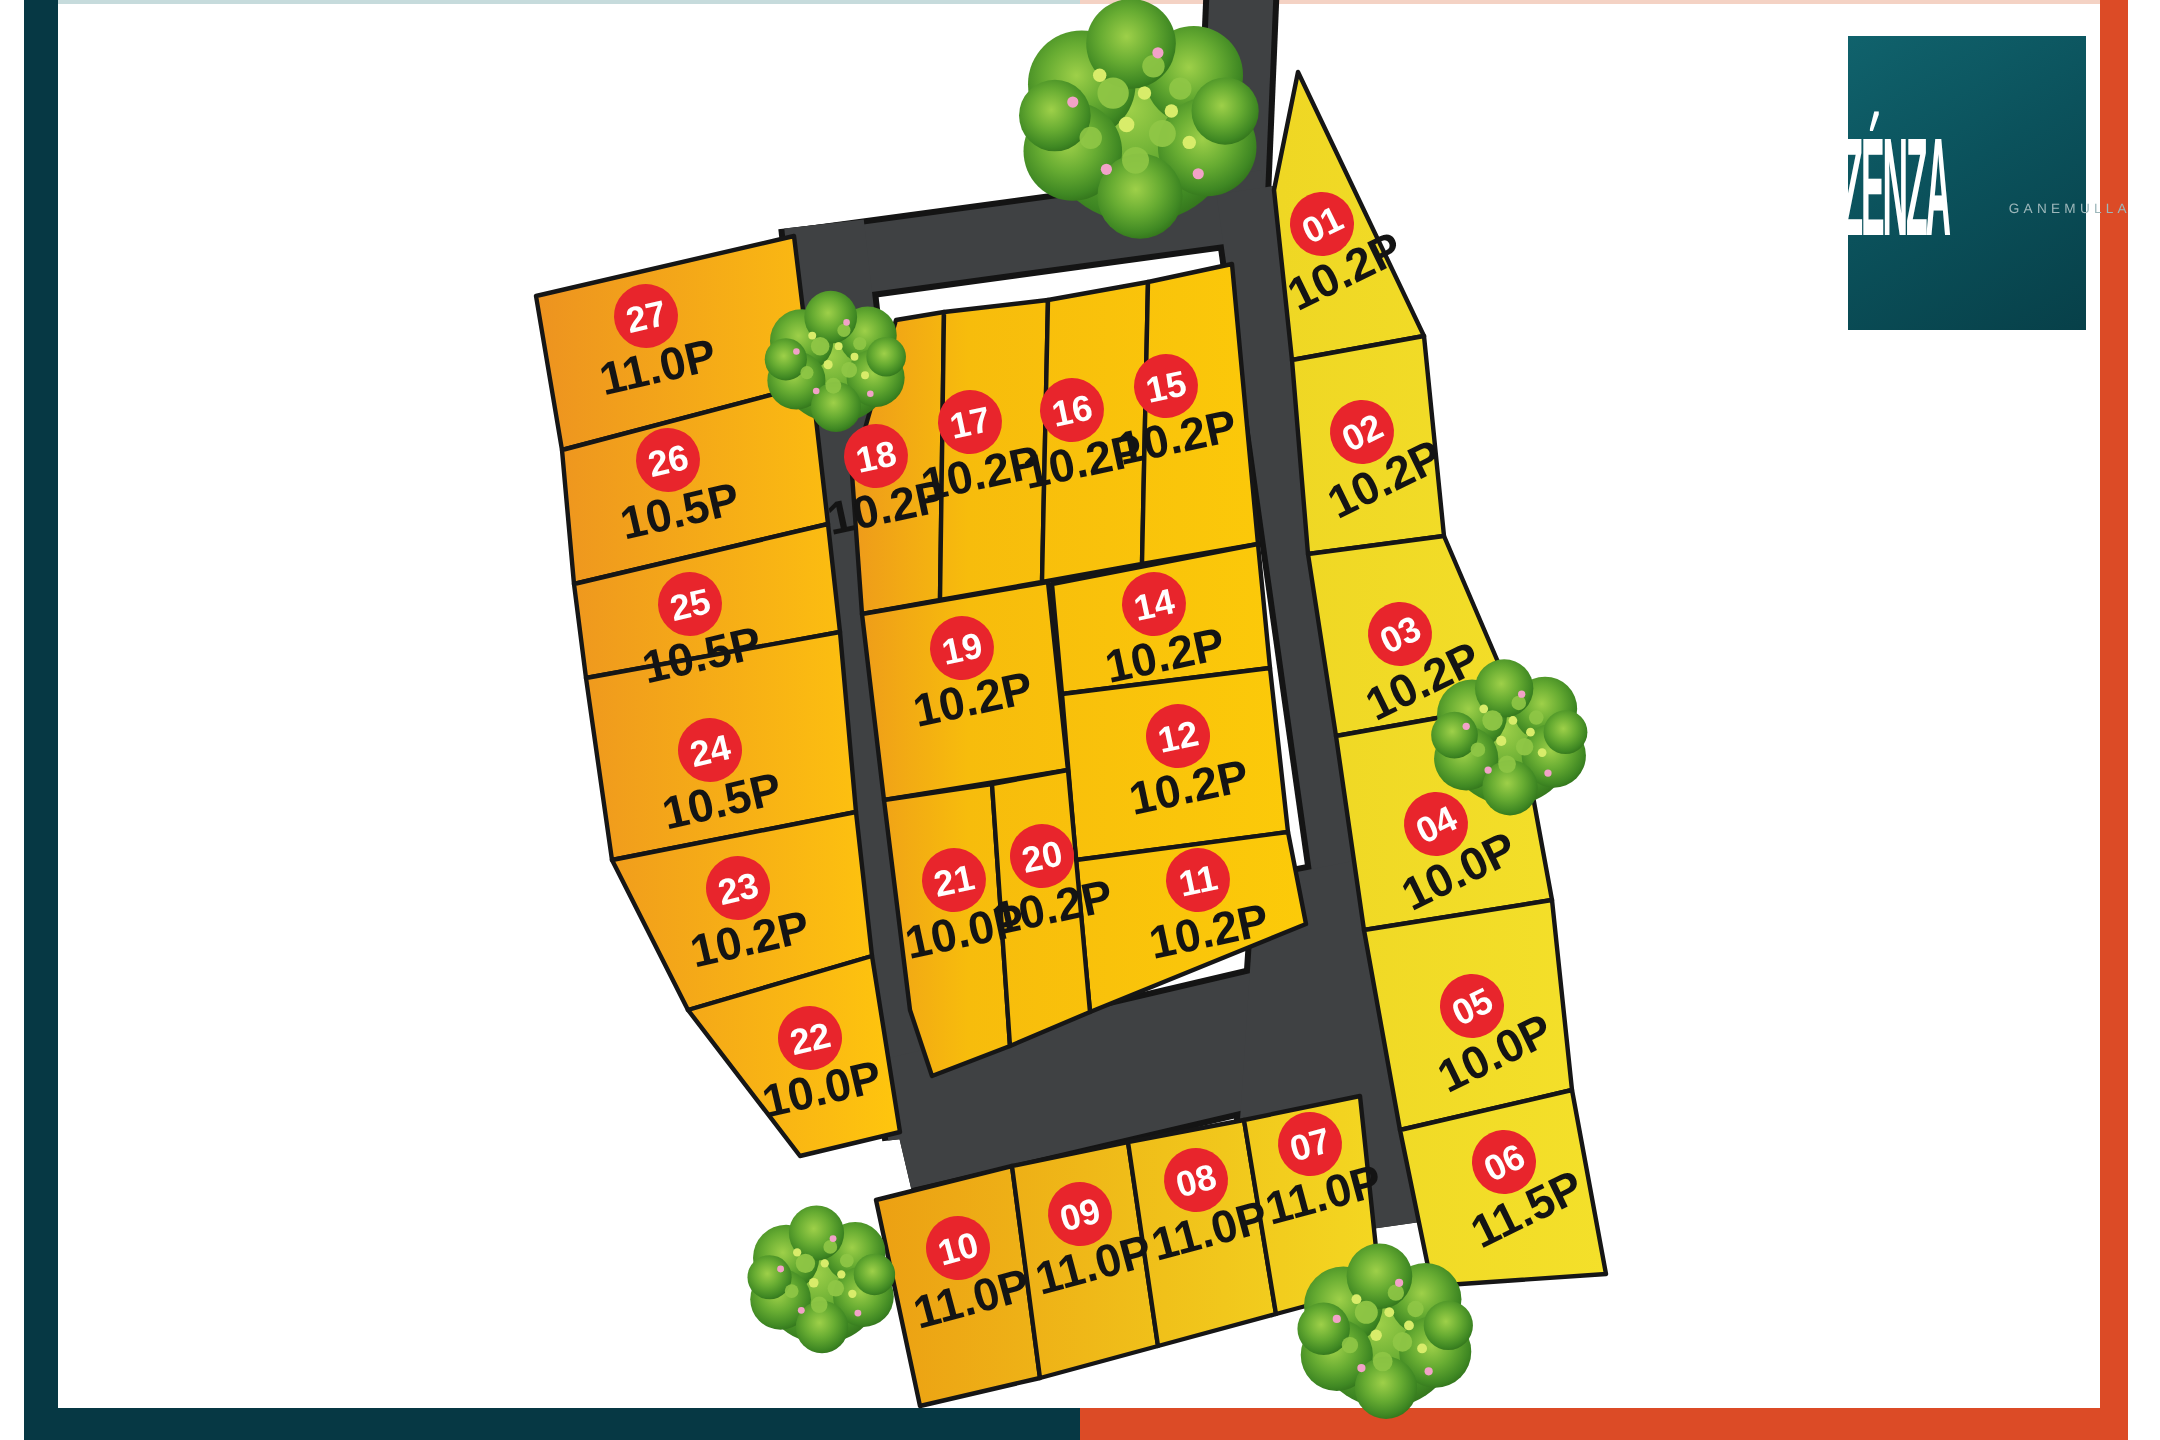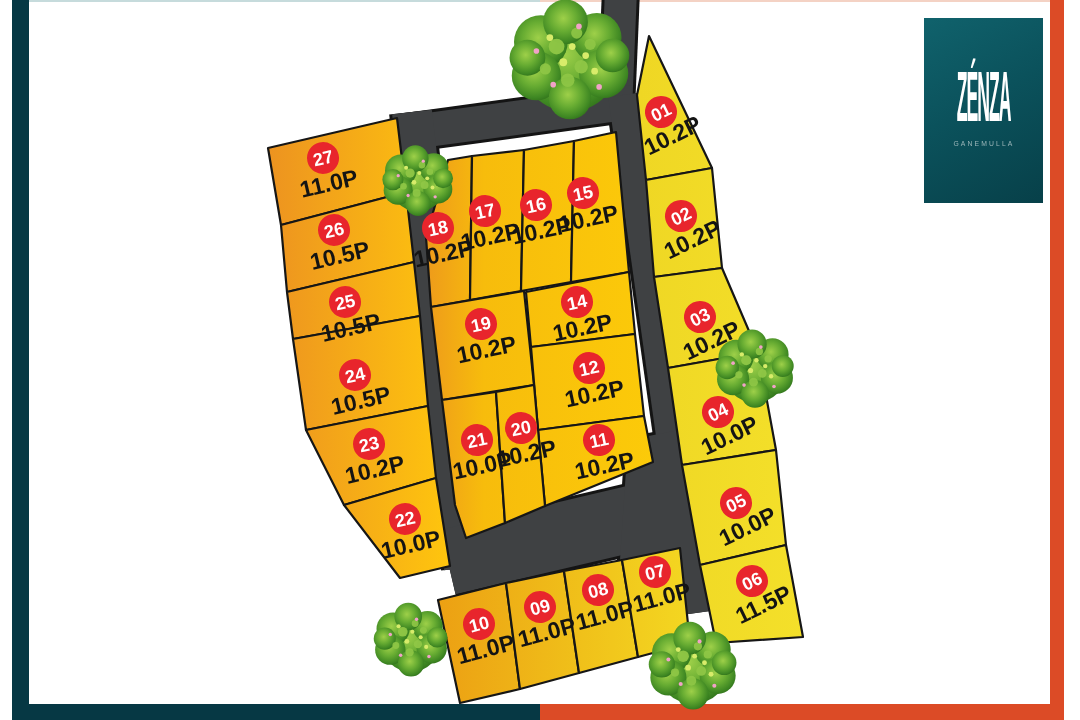--- a/index.html
+++ b/index.html
@@ -6,23 +6,23 @@
   .page{position:relative;width:1080px;height:720px;overflow:hidden;background:#ffffff;
         font-family:"Liberation Sans",sans-serif;}
   .stripe{position:absolute;}
   .stripe-left{left:12px;top:0;width:17px;height:720px;background:#063844;}
   .stripe-right{left:1050px;top:0;width:14px;height:720px;background:#DC4B26;}
   .stripe-bottom-teal{left:12px;top:704px;width:528px;height:16px;background:#063844;}
   .stripe-bottom-orange{left:540px;top:704px;width:524px;height:16px;background:#DC4B26;}
   .stripe-top-teal{left:12px;top:0;width:528px;height:2px;background:#C6DBDC;}
   .stripe-top-orange{left:540px;top:0;width:510px;height:2px;background:#F4D2C4;}
   .map-svg{position:absolute;left:0;top:0;width:1080px;height:720px;}
-  .logo{position:absolute;left:924px;top:18px;width:119px;height:185px;
+  .logo{position:absolute;left:924px;top:18px;width:119px;height:147px;
         background:linear-gradient(150deg,#10626C 0%,#0B525C 45%,#074049 100%);
-        display:flex;flex-direction:column;align-items:center;justify-content:center;text-align:center;}
+        display:flex;align-items:center;justify-content:center;text-align:center;}
   .logo-title{color:#ffffff;font-weight:bold;font-size:34px;letter-spacing:-2px;
         transform:scale(0.52,2.05);transform-origin:center;line-height:34px;margin-top:6px;}
   .logo-sub{color:#9DB7BA;font-size:8px;letter-spacing:2.5px;margin-top:26px;transform:scale(0.85);}
   .num{font-family:"Liberation Sans",sans-serif;font-weight:bold;font-size:18px;
        fill:#ffffff;text-anchor:middle;}
   .size{font-family:"Liberation Sans",sans-serif;font-weight:bold;font-size:23px;
        fill:#141414;text-anchor:middle;}
   .plot{stroke:#161616;stroke-width:2.2;stroke-linejoin:round;}
   .road-k{stroke:#141414;fill:none;}
   .road-g{stroke:#3F4143;fill:none;}

